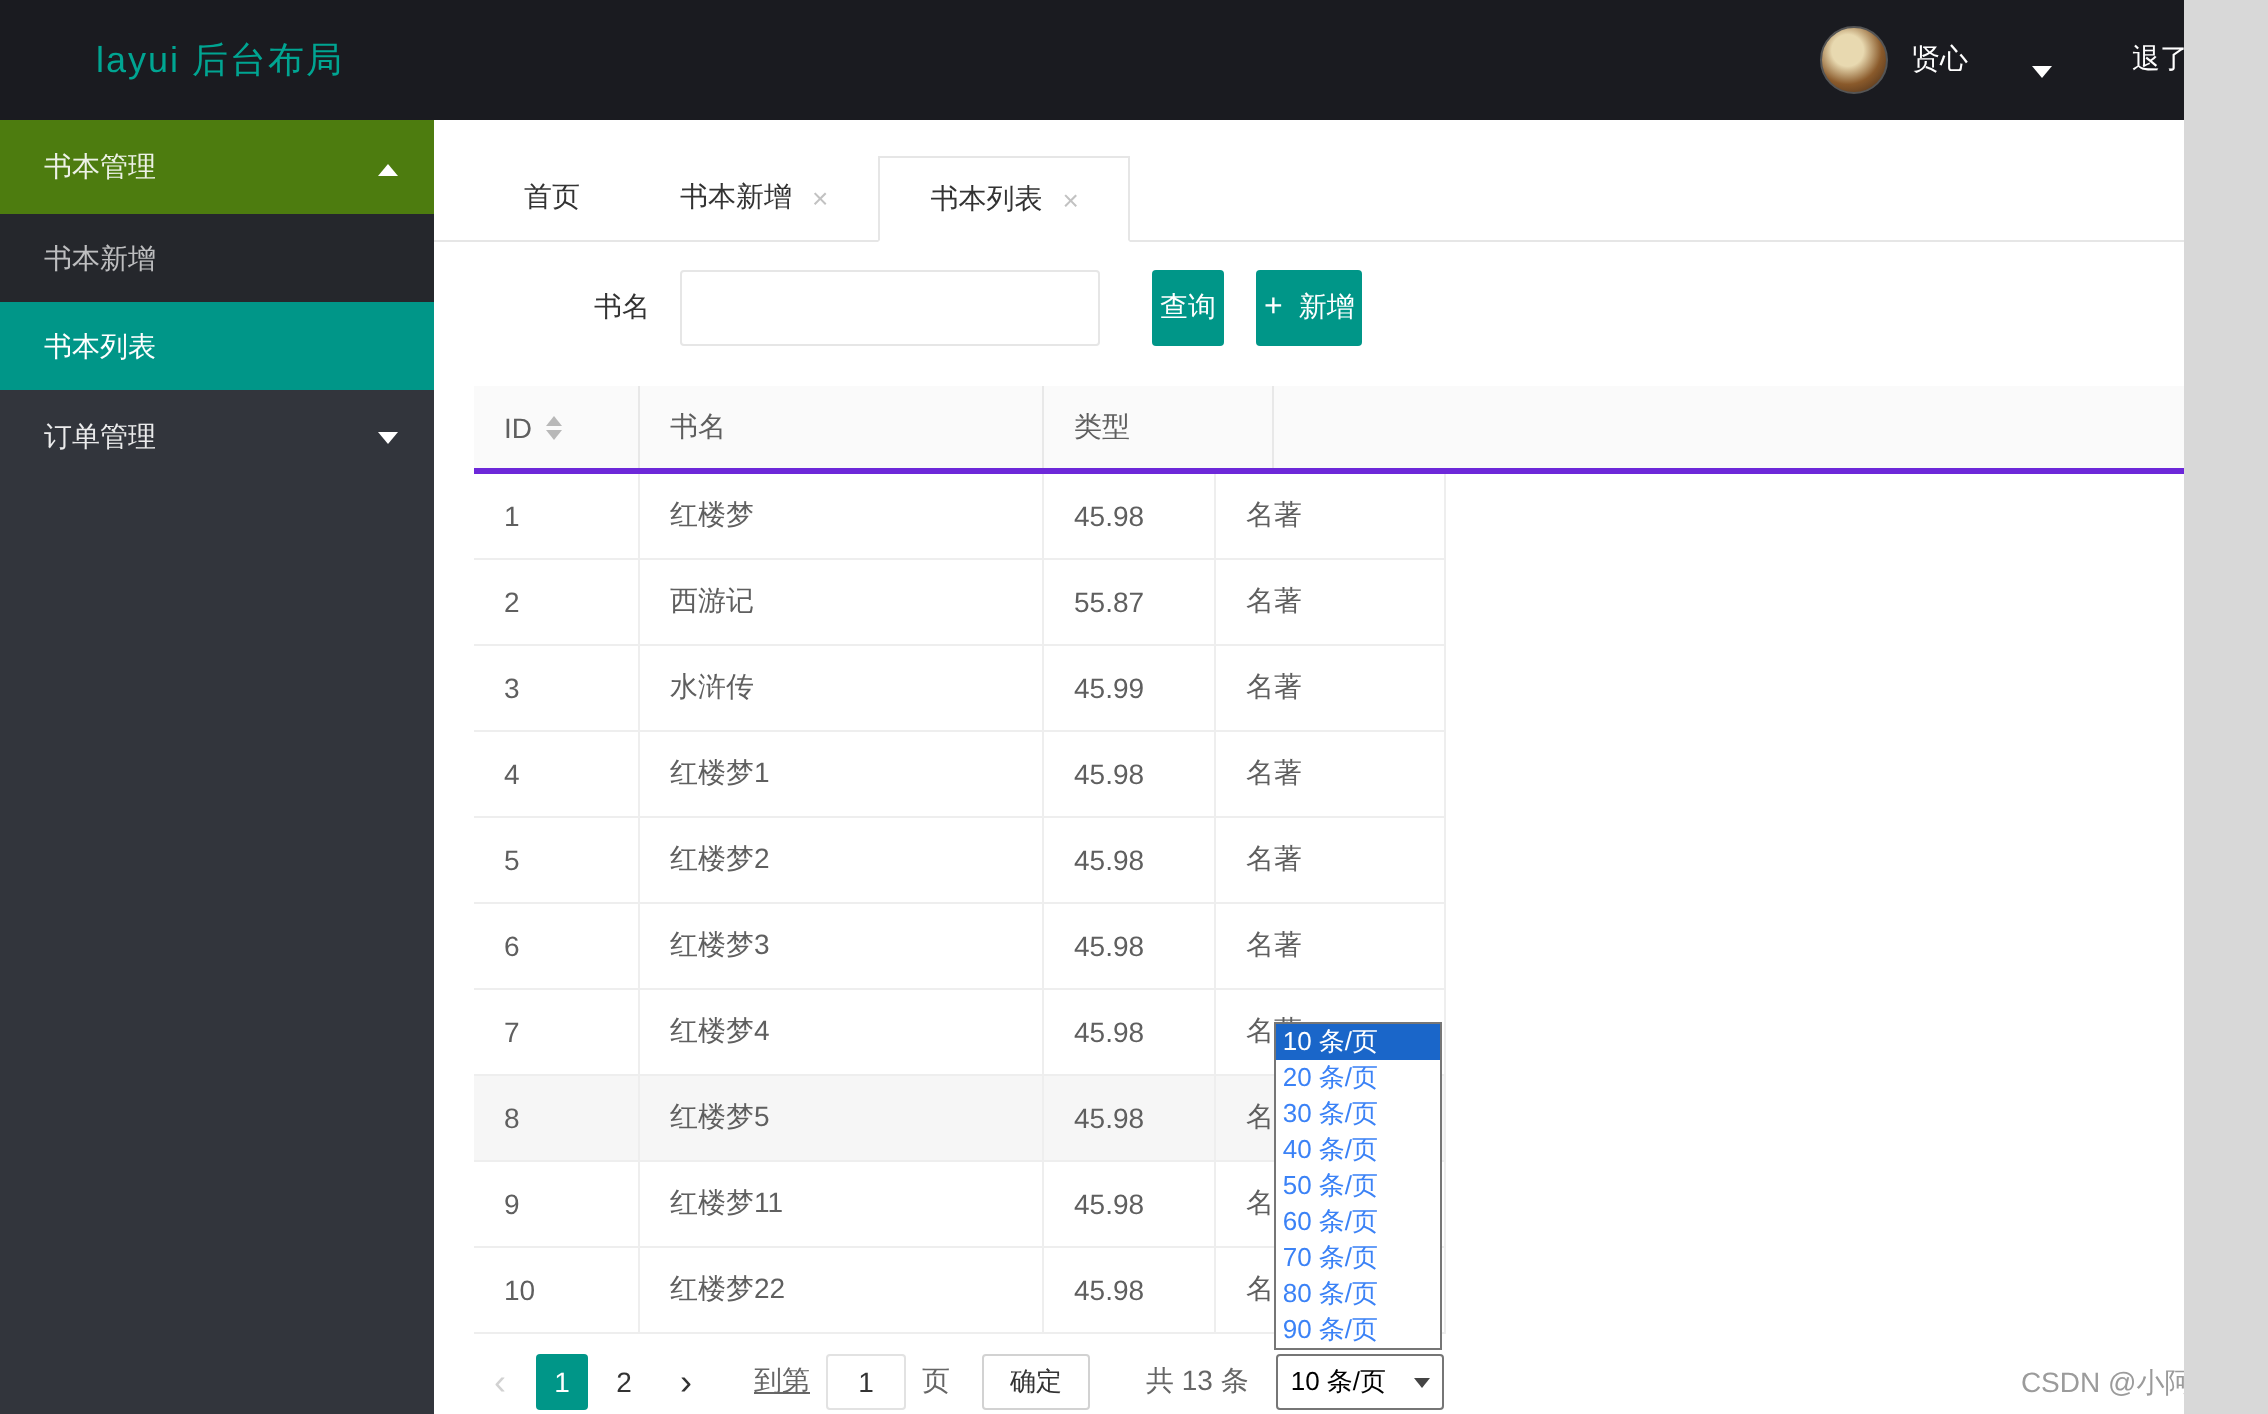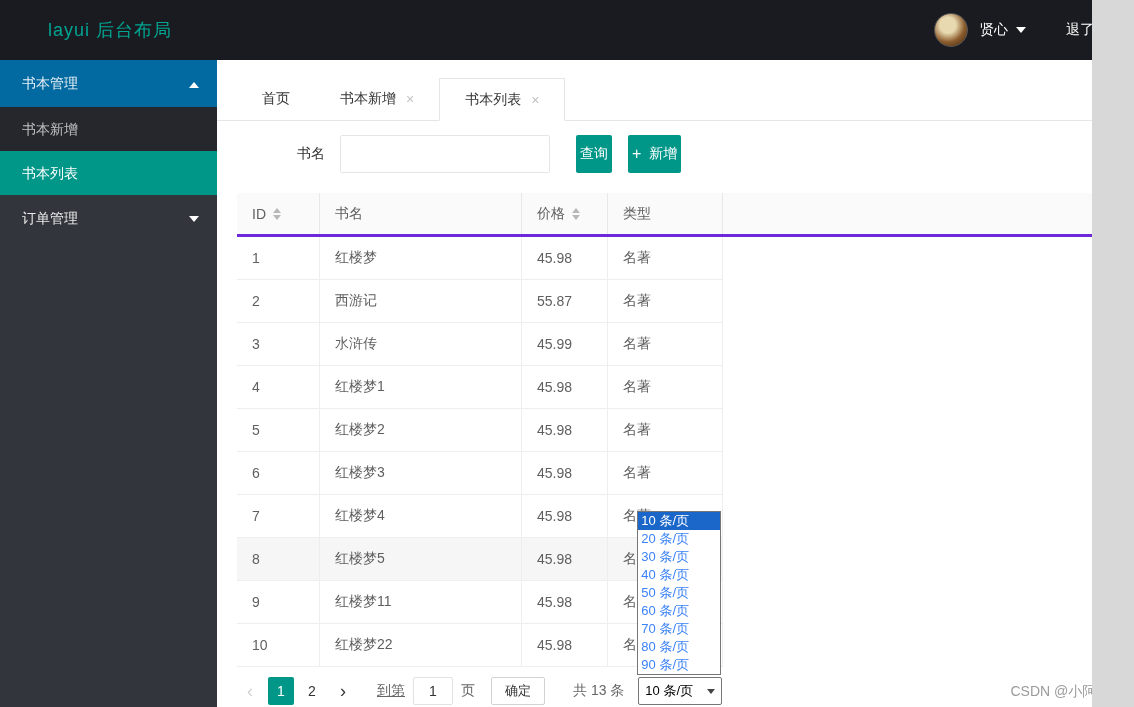--- a/index.html
+++ b/index.html
@@ -14,36 +14,36 @@
     position:absolute; top:0; left:0; width:1134px; height:60px;
     background:#1a1b20; display:flex; align-items:center;
   }
   .logo { padding-left:48px; font-size:18px; color:#00a592; letter-spacing:1px; }
   .header-right { margin-left:auto; display:flex; align-items:center; padding-right:40px; color:#fff; }
   .avatar {
     width:34px; height:34px; border-radius:50%; margin-right:12px;
     background:radial-gradient(circle at 40% 35%, #e8d9b0 0 28%, #8a5a2b 60%, #3a2414 100%);
     border:1px solid #555; cursor:pointer;
   }
-  .username { display:flex; align-items:center; cursor:pointer; }
+  .username { display:flex; align-items:flex-end; cursor:pointer;gap:24px; }
   .caret-down {
     display:inline-block; width:0; height:0; margin-left:8px;
     border-left:5px solid transparent; border-right:5px solid transparent; border-top:6px solid #fff;
   }
   .logout { margin-left:40px; cursor:pointer;font-family:Liberation Serif, serif; }
   
   .sidebar {
     position:absolute; top:60px; left:0; width:217px; height:647px;
     background:#32353c;
   }
   .side-item {
     position:relative; height:47px; line-height:47px; padding-left:22px;
     color:rgba(255,255,255,.9); cursor:pointer; font-size:14px;
   }
-  .side-item.parent-open { background:#0369a1; }
+  .side-item.parent-open { background:#4d7c0f; }
   .side-item.child { height:44px; line-height:44px; background:#25272c; color:rgba(255,255,255,.7); }
   .side-item.child.active { background:#009688; color:#fff; }
   .side-caret { position:absolute; right:18px; top:50%; width:0; height:0; }
   .side-caret.up { margin-top:-2px; border-left:5px solid transparent; border-right:5px solid transparent; border-bottom:6px solid #fff; }
   .side-caret.down { margin-top:-3px; border-left:5px solid transparent; border-right:5px solid transparent; border-top:6px solid #fff; }
   
   .main { position:absolute; top:60px; left:217px; width:917px; height:647px; background:#fff; }
   
   .tabbar { display:flex; align-items:stretch; height:43px; margin-top:18px; padding-left:20px; border-bottom:1px solid #e6e6e6; }
   .tab { display:flex; align-items:center; padding:0 25px; cursor:pointer; color:#333; }
@@ -171,27 +171,20 @@
           <div class="th col-id">
             <span>ID</span>
             <span class="sort-icon">
                 <span class="tri-up"></span>
                 <span class="tri-dn"></span>
               </span>
           </div>
           <div class="th col-name">
             <span>书名</span>
           </div>
-          <div class="th col-price">
-            <span>价格</span>
-            <span class="sort-icon">
-                <span class="tri-up"></span>
-                <span class="tri-dn"></span>
-              </span>
-          </div>
           <div class="th col-type">
             <span>类型</span>
           </div>
           <div class="th th-filler"></div>
         </div>
         <div class="tbody">
           <div class="tr">
             <div class="td col-id">1</div>
             <div class="td col-name">红楼梦</div>
             <div class="td col-price">45.98</div>

